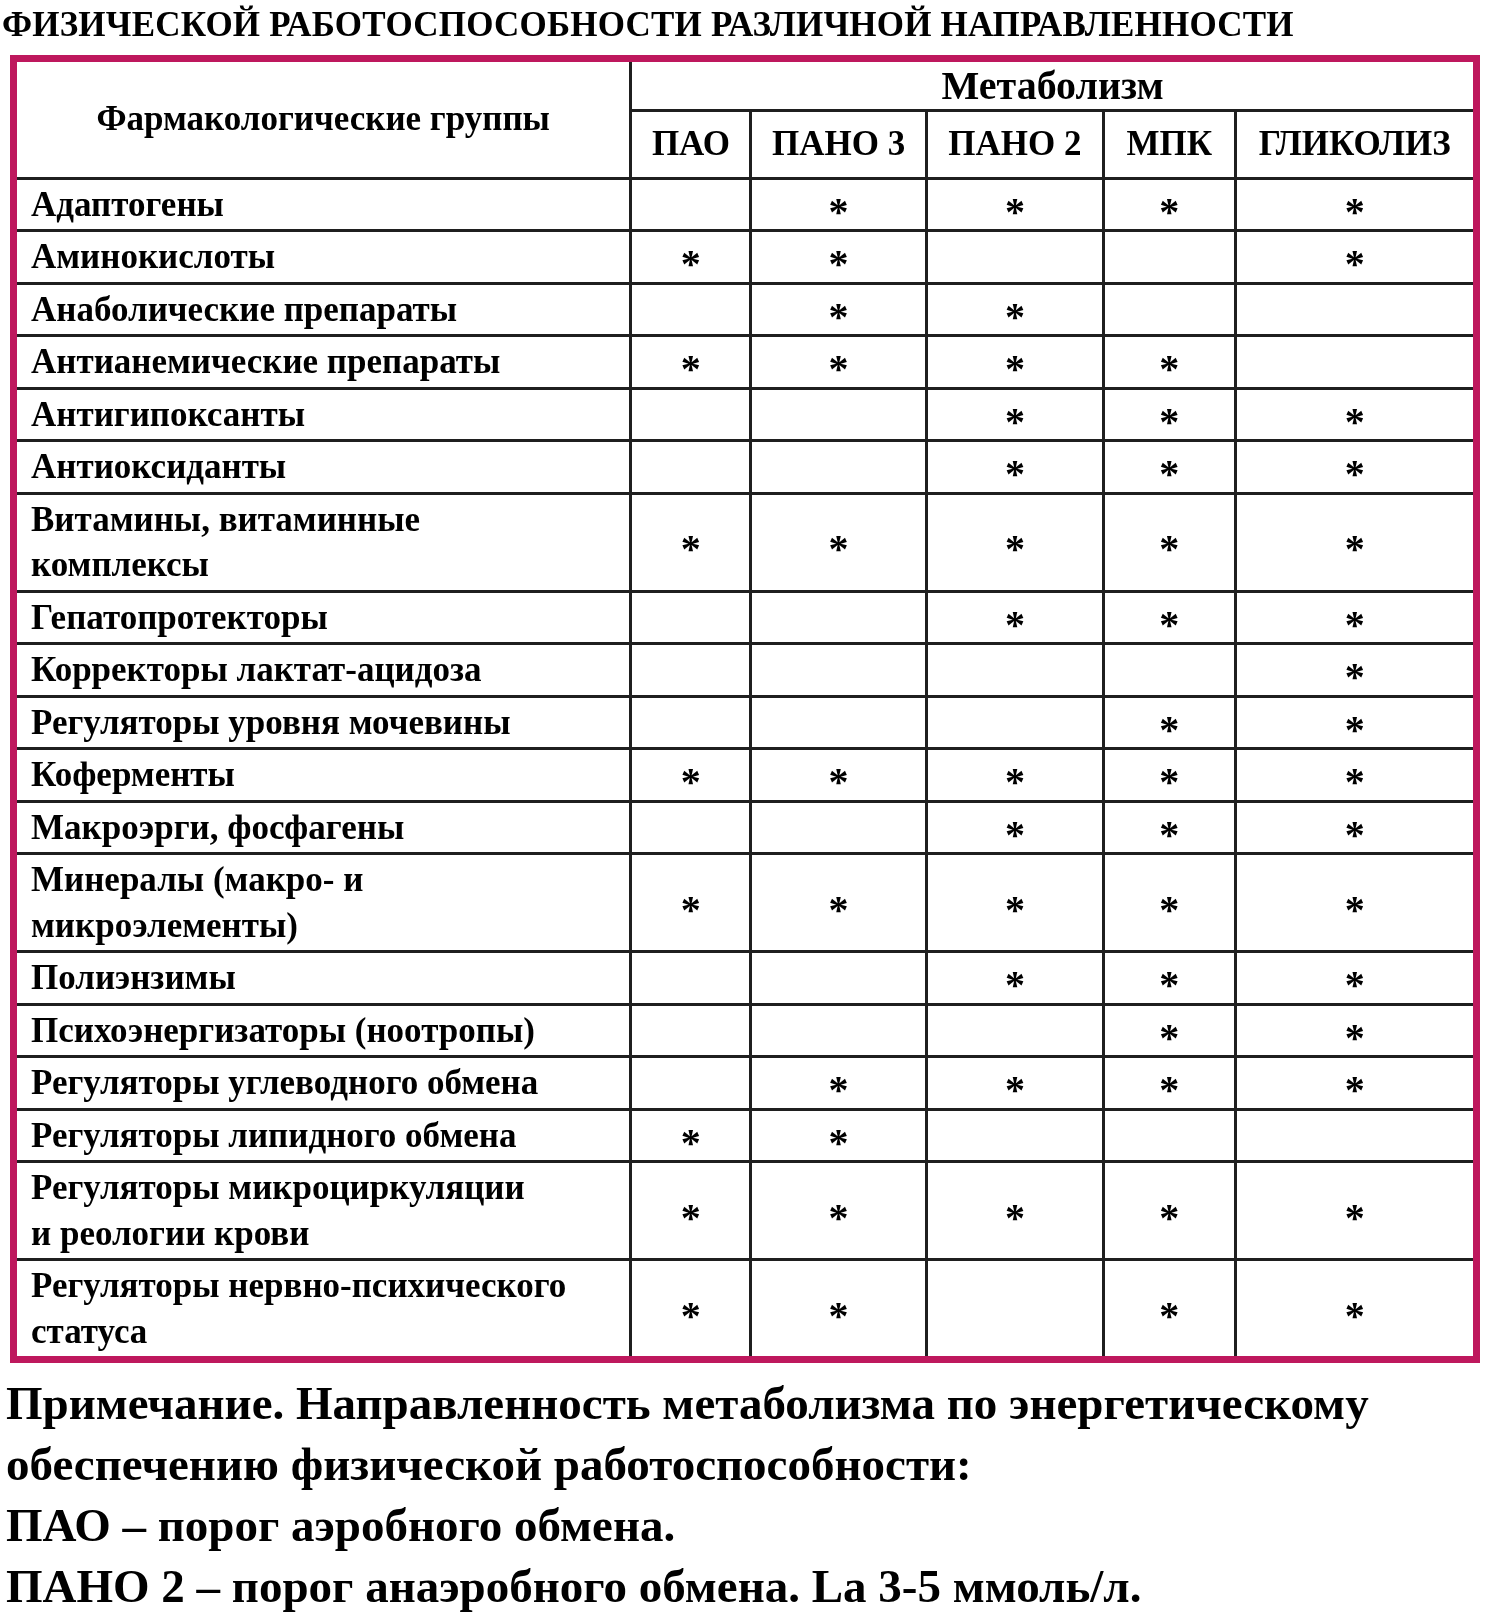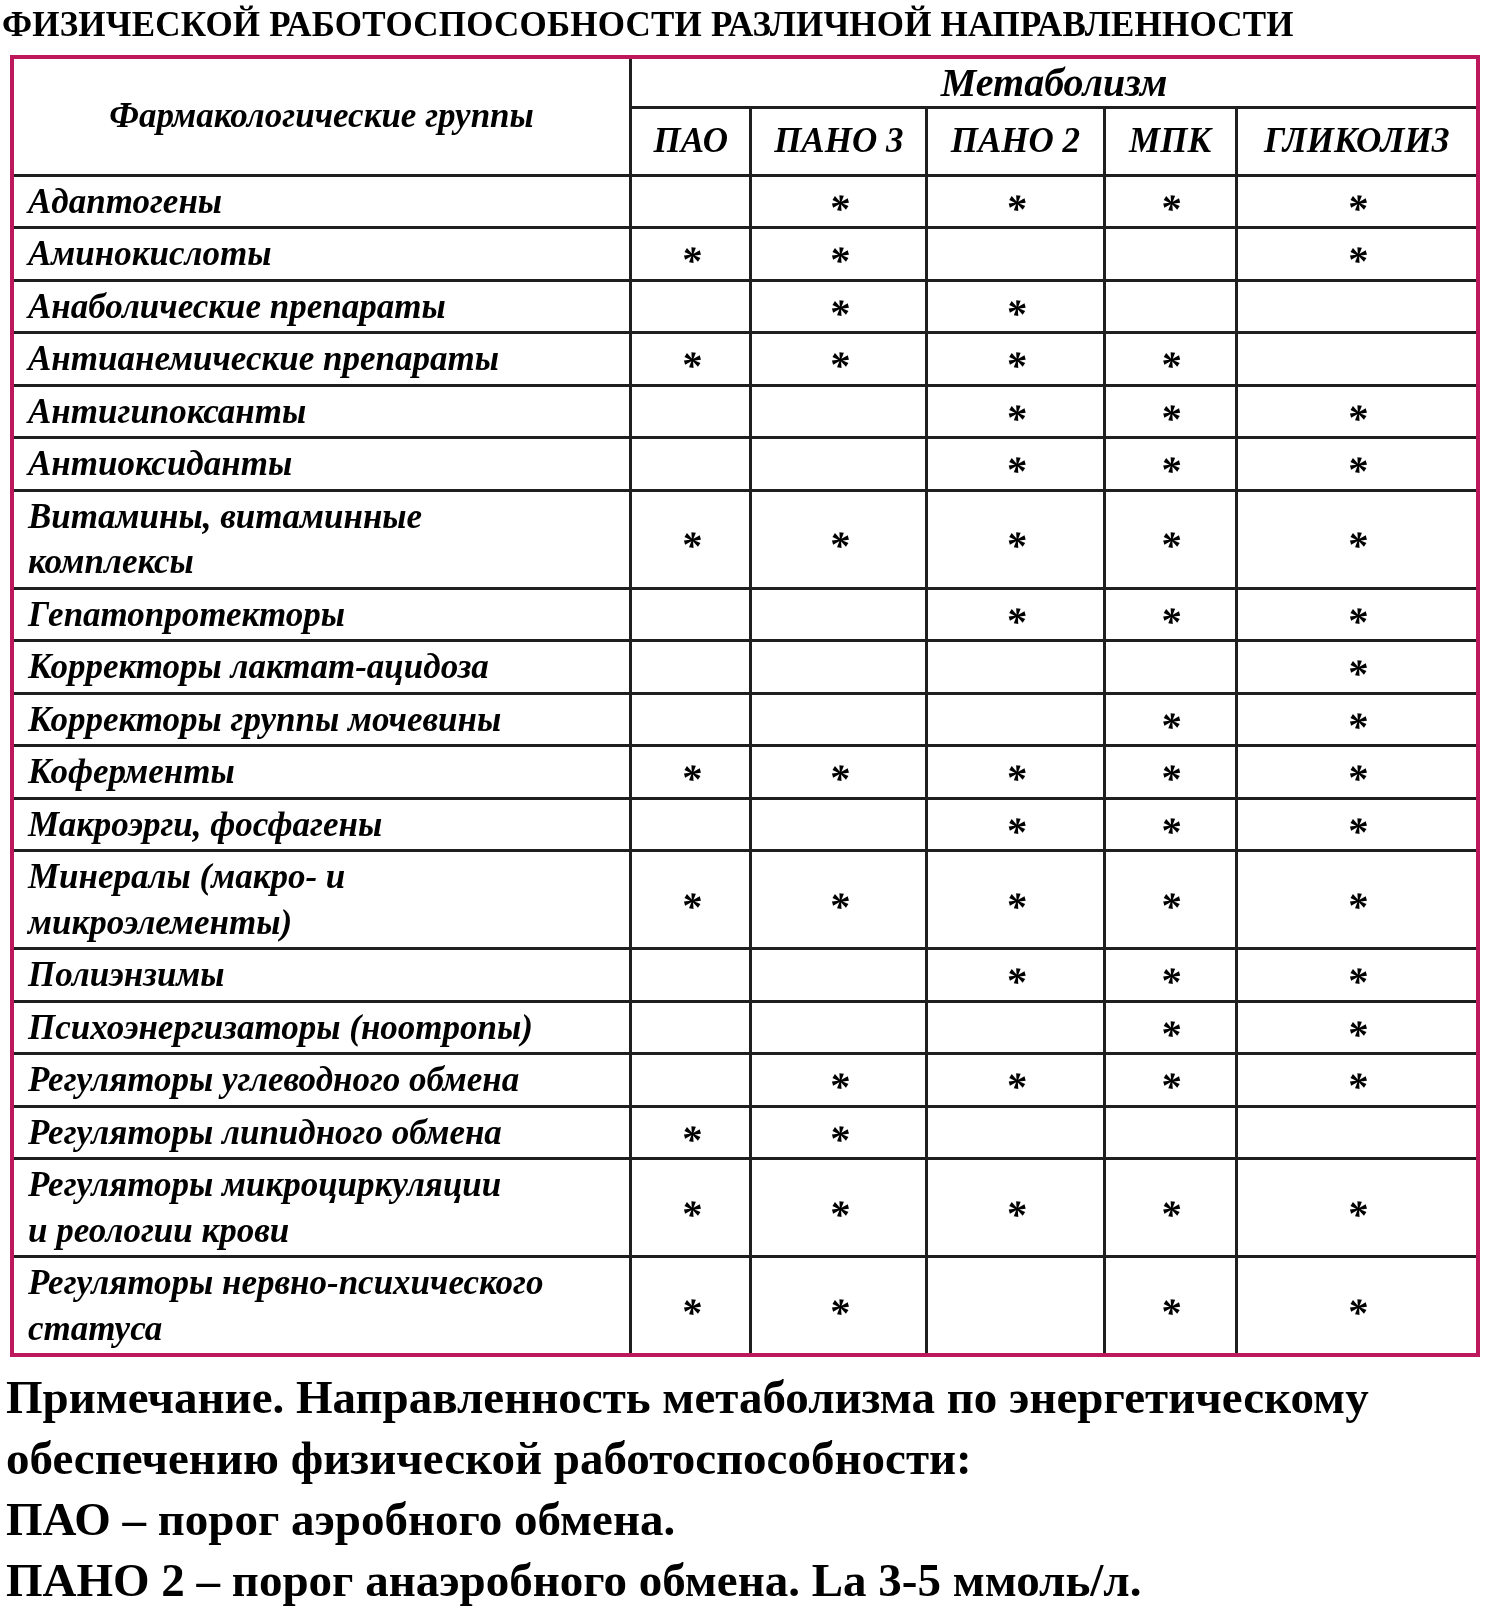--- a/index.html
+++ b/index.html
@@ -30,22 +30,21 @@
     table-layout: fixed;
     width: 1470px;
     margin-left: 10px;
   }
   table.pharm th, table.pharm td {
     border: 3px solid #1f1f1f;
     font-weight: bold;
     box-sizing: border-box;
   }
   table.pharm {
-    border: 4px solid #be185d;
-    font-style: italic;
+    border: 7px solid #be185d;
   }
   col.c-group   { width: 42.2%; }
   col.c-pao     { width: 8.2%;  }
   col.c-pano1   { width: 12.0%; }
   col.c-pano2   { width: 12.1%; }
   col.c-mpk     { width: 9.0%;  }
   col.c-glik    { width: 16.5%; }
   th.col-group {
     font-size: 35px;
     text-align: center;
@@ -195,21 +194,21 @@
         </tr>
         <tr>
           <td class="gname">Корректоры лактат-ацидоза</td>
           <td class="mark-cell"></td>
           <td class="mark-cell"></td>
           <td class="mark-cell"></td>
           <td class="mark-cell"></td>
           <td class="mark-cell"><span class="mark">*</span></td>
         </tr>
         <tr>
-          <td class="gname">Корректоры группы мочевины</td>
+          <td class="gname">Регуляторы уровня мочевины</td>
           <td class="mark-cell"></td>
           <td class="mark-cell"></td>
           <td class="mark-cell"></td>
           <td class="mark-cell"><span class="mark">*</span></td>
           <td class="mark-cell"><span class="mark">*</span></td>
         </tr>
         <tr>
           <td class="gname">Коферменты</td>
           <td class="mark-cell"><span class="mark">*</span></td>
           <td class="mark-cell"><span class="mark">*</span></td>

